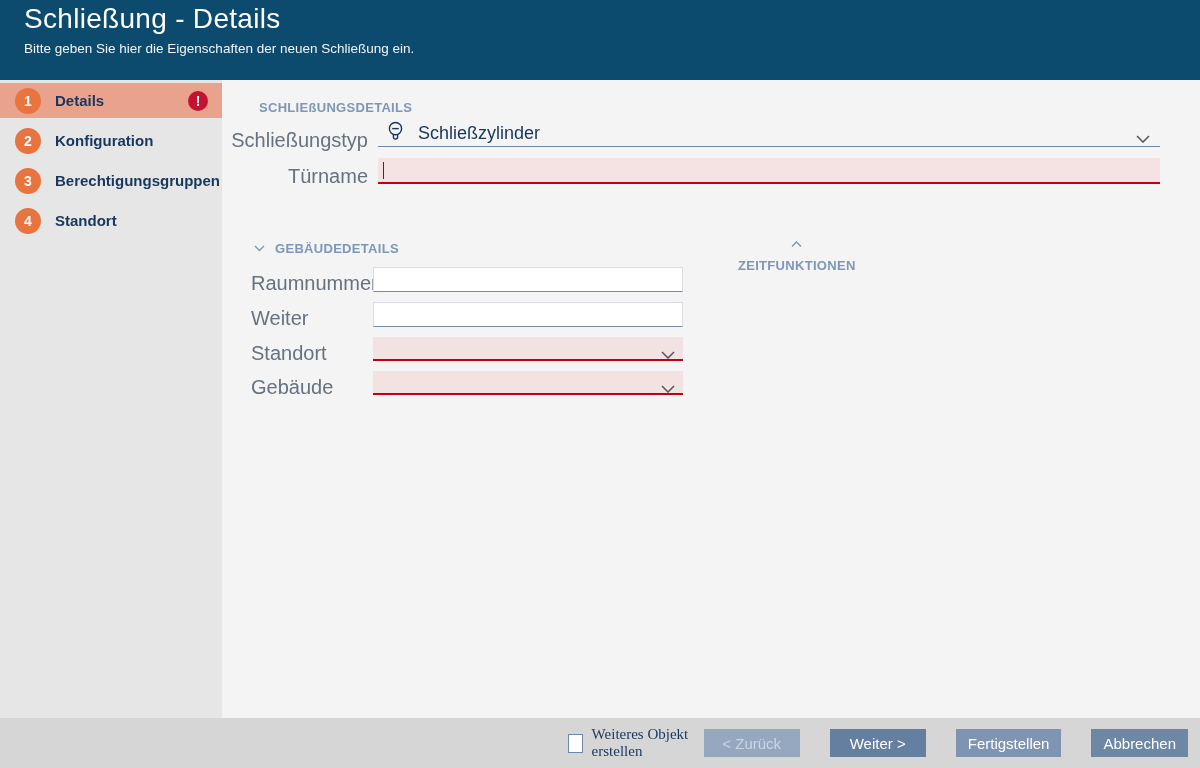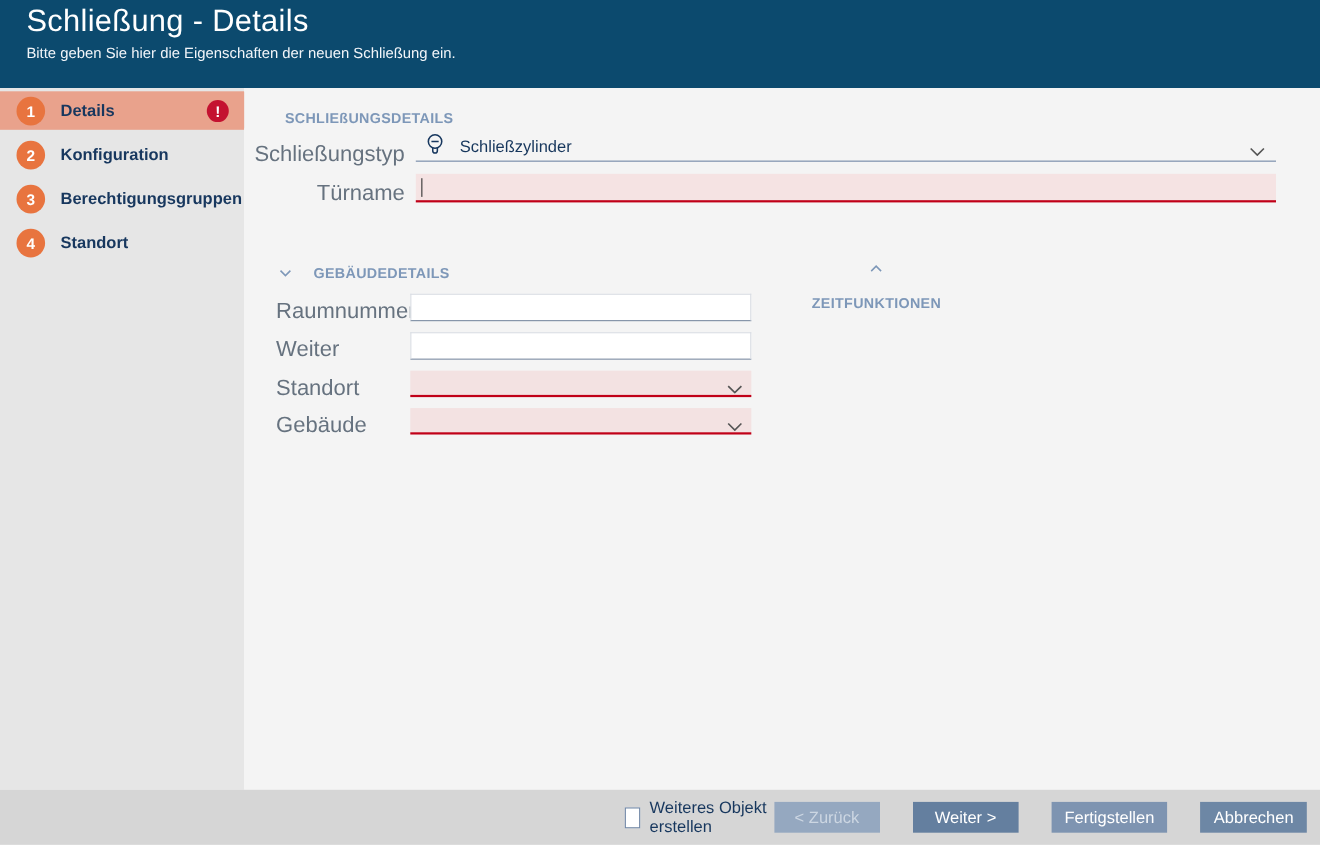--- a/index.html
+++ b/index.html
@@ -42,35 +42,35 @@
   .step-label { margin-left:14px; font-size:15px; font-weight:700; color:#17375e; }
   .err-badge {
     position:absolute; right:14px; width:20px; height:20px; border-radius:50%;
     background:#c41230; color:#fff; font-size:14px; font-weight:700;
     display:flex; align-items:center; justify-content:center; line-height:1;
   }
 
   
   .content { position:absolute; left:222px; top:80px; width:978px; height:638px; background:#f4f4f4; }
   .sec-title { font-size:13px; font-weight:700; color:#7d97b8; letter-spacing:0.3px; }
-  .sec-head { display:flex; align-items:center; gap:20px; cursor:pointer; }
+  .sec-head { display:flex; align-items:center; gap:10px; cursor:pointer; }
   .sec-head svg { display:block; }
 
   .main-sec-title { position:absolute; left:37px; top:20px; }
 
   .row-label { font-size:20px; color:#66727f; }
 
   
   .typ-label { position:absolute; left:0; top:49px; width:146px; text-align:right; }
   .typ-field {
     position:absolute; left:156px; top:41px; width:782px; height:26px;
     border-bottom:1px solid #7187a6; display:flex; align-items:center; cursor:pointer;
   }
   .typ-field .cyl { margin-left:9px; }
-  .typ-value { margin-left:14px; font-size:15px; color:#16365c; }
+  .typ-value { margin-left:14px; font-size:18px; color:#16365c; }
   .typ-field .chev { position:absolute; right:10px; top:8px; }
 
   
   .tuer-label { position:absolute; left:0; top:85px; width:146px; text-align:right; }
   .tuer-field {
     position:absolute; left:156px; top:78px; width:782px; height:26px;
     background:#f5e3e3; border:none; border-bottom:2px solid #c00018;
     font-size:15px; color:#16365c; padding-left:6px; outline:none;
   }
   .caret { position:absolute; left:161px; top:82px; width:1px; height:17px; background:#333; }
@@ -100,21 +100,21 @@
 
   
   .footer {
     position:absolute; left:0; top:718px; width:1200px; height:50px;
     background:#d6d6d6; display:flex; align-items:center;
   }
   .chk-wrap { display:flex; align-items:center; margin-left:568px; cursor:pointer; }
   .checkbox {
     width:19px; height:19px; background:#fff; border:1px solid #7187a6; display:inline-block;
   }
-  .chk-label { margin-left:9px; font-size:15px; color:#17375e; }
+  .chk-label { margin-left:9px; font-size:15px; color:#17375e;font-family:Liberation Serif, serif; }
   .btns { margin-left:auto; margin-right:12px; display:flex; gap:30px; }
   .btn {
     min-width:96px; height:28px; border:none; font-size:15px;
     font-family:inherit; cursor:pointer; padding:0 12px;
   }
   .btn-back  { background:#95a8c0; color:#ccd6e2; }
   .btn-next  { background:#647f9f; color:#fff; }
   .btn-finish{ background:#7e94b1; color:#fff; }
   .btn-cancel{ background:#6d87a5; color:#fff; }
 </style>

